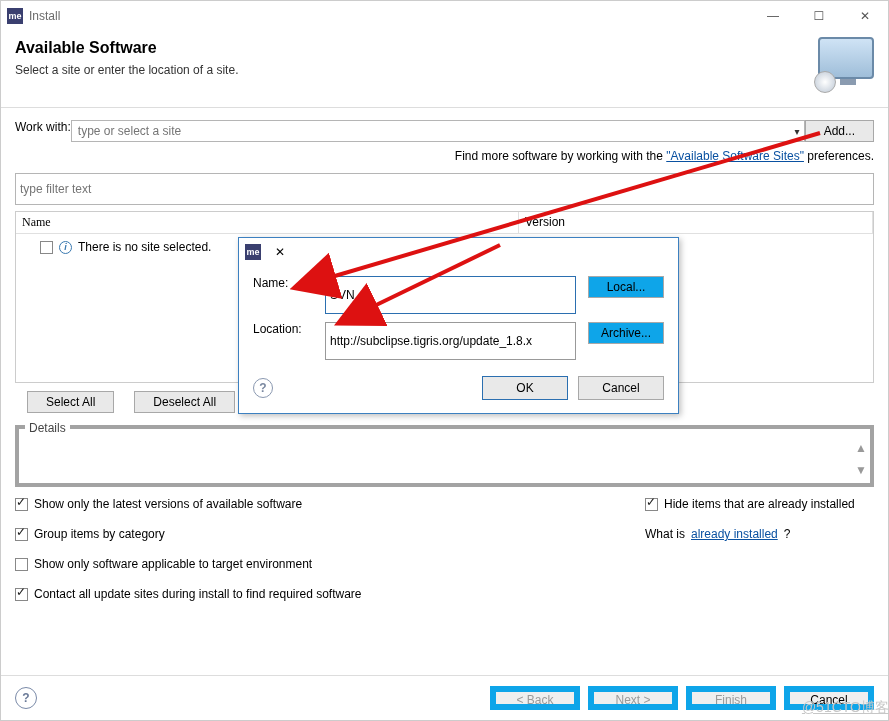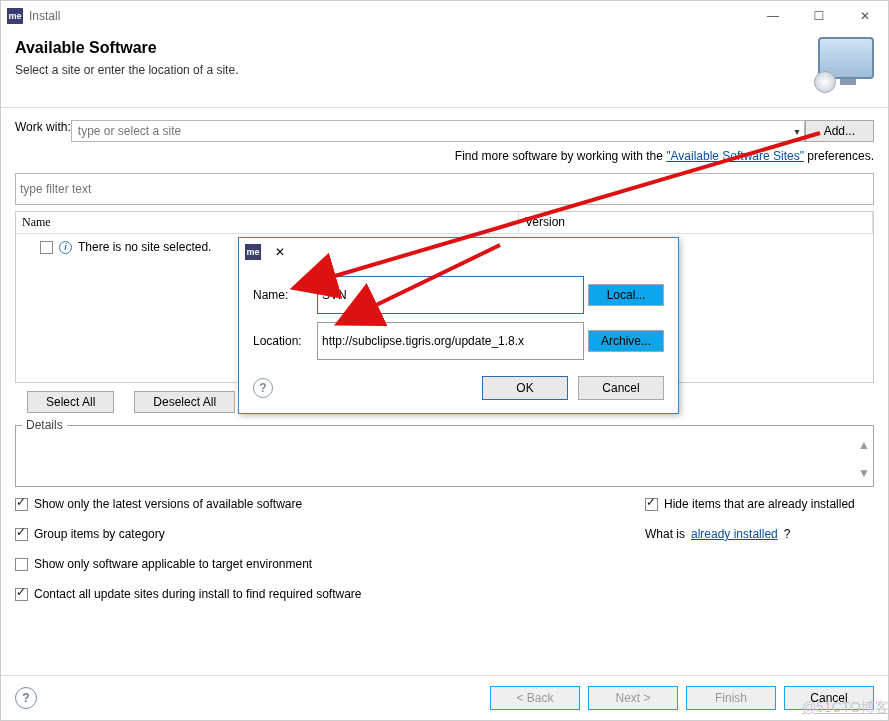--- a/index.html
+++ b/index.html
@@ -32,41 +32,41 @@
 .tbl-head { display: flex; background: #fff; border-bottom: 1px solid #e0e0e0; }
 .tbl-h { padding: 3px 6px; border-right: 1px solid #e0e0e0; }
 .tbl-h.name { width: 503px; font-family: Liberation Serif, serif; }
 .tbl-h.ver { flex: 1; }
 .tbl-body { padding: 4px 0; }
 .tbl-row { display: flex; align-items: center; padding: 2px 4px 2px 24px; gap: 6px; }
 .chk { width: 13px; height: 13px; border: 1px solid #888; position: relative; display: inline-block; flex-shrink: 0; }
 .chk.checked::after { content: "✓"; position: absolute; top: -4px; left: 0; font-size: 12px; color: #222; }
 .info-ico { width: 13px; height: 13px; border-radius: 50%; border: 1px solid #3a79b0; color: #3a79b0; display: inline-flex; align-items: center; justify-content: center; font-size: 9px; font-style: italic; font-weight: bold; flex-shrink: 0; }
 .sel-row { display: flex; gap: 20px; margin: 8px 0 12px 0; padding-left: 12px; }
-.details-group { border: 1px solid #a3a3a3; padding: 2px 6px 6px 6px; position: relative; height: 62px; }
+.details-group { border: 4px solid #a3a3a3; padding: 2px 6px 6px 6px; position: relative; height: 62px; }
 .details-group .legend { position: absolute; top: -8px; left: 6px; background: #fff; padding: 0 4px; color: #444; }
 .scroll-stub { position: absolute; right: 2px; top: 12px; bottom: 6px; width: 14px; display: flex; flex-direction: column; justify-content: space-between; color: #999; font-size: 9px; align-items: center; }
 .opts { display: flex; margin-top: 10px; }
 .opts-col { display: flex; flex-direction: column; gap: 16px; }
 .opts-col.left { width: 630px; }
 .opt { display: flex; align-items: center; gap: 6px; }
 .opt a { color: #0a51a1; text-decoration: underline; }
 .footer { border-top: 1px solid #ddd; padding: 10px 14px; display: flex; align-items: center; gap: 8px; }
 .footer .help { width: 22px; height: 22px; border: 1.5px solid #7a8aa8; border-radius: 50%; display: flex; align-items: center; justify-content: center; color: #6a7a98; font-weight: bold; }
 .footer .spacer { flex: 1; }
-.footer .wbtn { width: 90px; height: 24px; border: 1px solid #0ea5e9; background: #efefef; }
+.footer .wbtn { width: 90px; height: 24px; border: 6px solid #0ea5e9; background: #efefef; }
 .footer .wbtn[disabled] { color: #9a9a9a; }
 
 .modal { position: absolute; left: 238px; top: 237px; width: 441px; height: 177px; background: #fff; border: 1px solid #3c80c0; box-shadow: 2px 2px 6px rgba(0,0,0,0.25); display: flex; flex-direction: column; }
 .modal-title { height: 28px; display: flex; align-items: center; padding: 0 6px; }
 .modal-title .app-icon { width: 16px; height: 16px; background: #3a3f6f; color: #fff; display: inline-flex; align-items: center; justify-content: center; font-size: 9px; font-weight: bold; margin-right: 6px; }
 .modal-title .t { flex: 1; }
 .modal-title .x { width: 26px; text-align: center; }
 .modal-body { padding: 10px 14px; display: flex; flex-direction: column; gap: 8px; }
-.form-row { display: flex; align-items: center; gap: 4px; }
+.form-row { display: flex; align-items: flex-start; gap: 12px; }
 .form-row label { width: 60px; }
 .form-row input { flex: 1; height: 38px; border: 1px solid #999; padding: 0 4px; }
 .form-row input.name-in { border: 1px solid #2b6fb0; }
 .form-row .sbtn { width: 76px; height: 22px; border: 1px solid #a8a8a8; background: #0ea5e9; }
 .modal-foot { display: flex; align-items: center; padding: 6px 14px 12px 14px; gap: 10px; }
 .modal-foot .help { width: 20px; height: 20px; border: 1.5px solid #8a98b0; border-radius: 50%; display: flex; align-items: center; justify-content: center; color: #7a88a0; font-size: 12px; font-weight: bold; }
 .modal-foot .sp { flex: 1; }
 .modal-foot .mbtn { width: 86px; height: 24px; border: 1px solid #a8a8a8; background: #e9e9e9; }
 .modal-foot .mbtn.primary { border: 1.5px solid #2b6fb0; }
 

